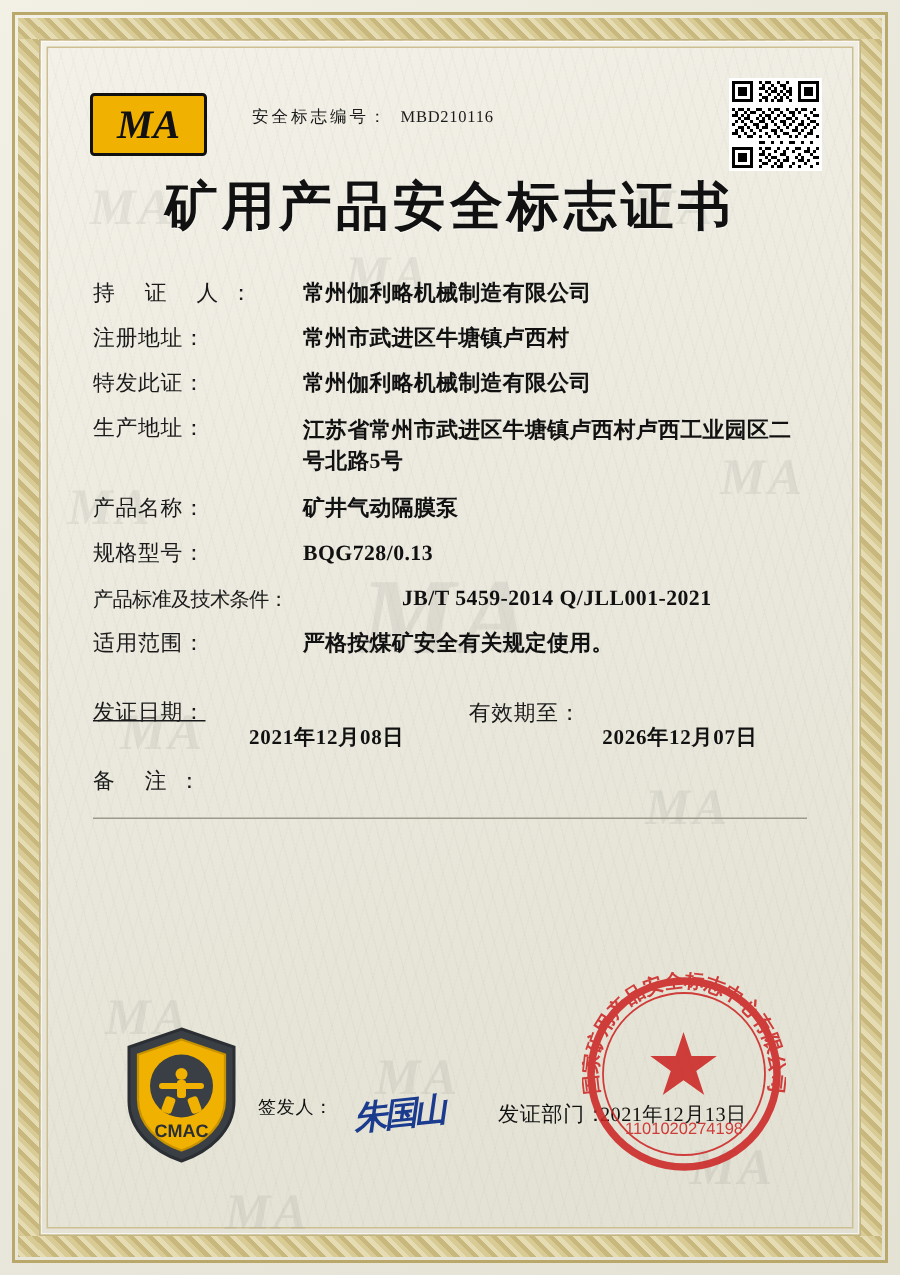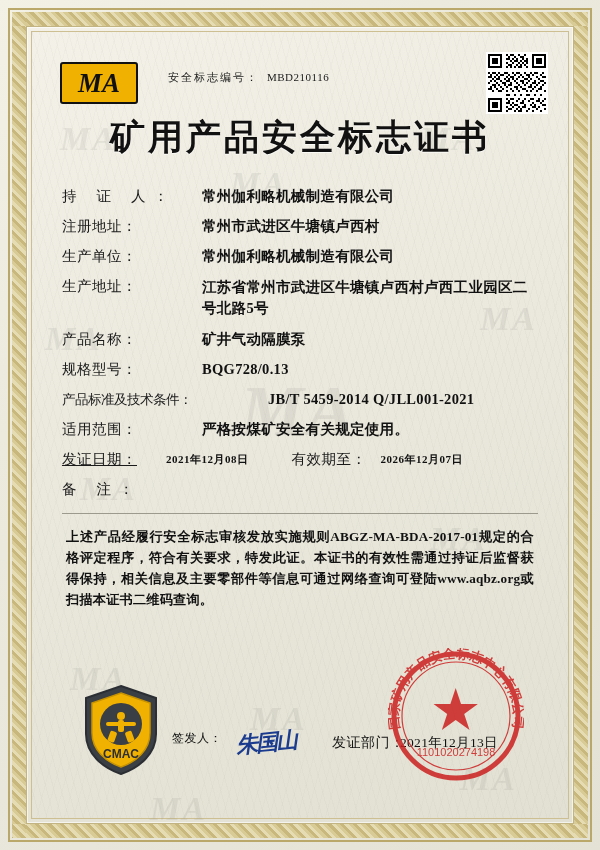--- a/index.html
+++ b/index.html
@@ -185,25 +185,26 @@
   .field-value.two-line { line-height: 21px; }
 
   
   .dates-row {
     display: flex;
     align-items: center;
     margin-bottom: 11px;
   }
   .dates-row .field-label { width: 104px; flex: 0 0 104px; text-decoration: underline; }
   .date-val {
-    font-size: 11px;
+    font-size: 14px;
     font-weight: bold;
     font-family: "Liberation Serif", serif;
     color: #111;
     letter-spacing: 0.5px;
+    margin-top: 33px;
   }
   .valid-label {
     font-size: 14.5px;
     color: #1a1a1a;
     margin-left: 43px;
     letter-spacing: 0.5px;
   }
   .date-val2 { margin-left: 14px; }
 
   
@@ -505,21 +506,21 @@
         <div class="field-label label-sp3">持 证 人：</div>
         <div class="field-value">常州伽利略机械制造有限公司</div>
       </div>
 
       <div class="field-row">
         <div class="field-label label-sp1">注册地址：</div>
         <div class="field-value">常州市武进区牛塘镇卢西村</div>
       </div>
 
       <div class="field-row">
-        <div class="field-label label-sp1">生产单位：</div>
+        <div class="field-label label-sp1">特发此证：</div>
         <div class="field-value">常州伽利略机械制造有限公司</div>
       </div>
 
       <div class="field-row">
         <div class="field-label label-sp1">生产地址：</div>
         <div class="field-value two-line">江苏省常州市武进区牛塘镇卢西村卢西工业园区二号北路5号</div>
       </div>
 
       <div class="field-row">
         <div class="field-label label-sp1">产品名称：</div>
@@ -550,21 +551,20 @@
 
       <div class="field-row">
         <div class="field-label label-sp3">备  注：</div>
         <div class="field-value"></div>
       </div>
 
     </div>
 
     <div class="sep"></div>
 
-    <div class="note">上述产品经履行安全标志审核发放实施规则ABGZ-MA-BDA-2017-01规定的合格评定程序，符合有关要求，特发此证。本证书的有效性需通过持证后监督获得保持，相关信息及主要零部件等信息可通过网络查询可登陆www.aqbz.org或扫描本证书二维码查询。</div>
 
     <div class="bottom">
 
       <div class="cmac-badge">
         <svg width="78" height="92" viewBox="0 0 78 92">
           <path d="M39 2 L74 14 L74 50 C74 70 57 84 39 90 C21 84 4 70 4 50 L4 14 Z" fill="#3a3f45" stroke="#2b2f34" stroke-width="2"></path>
           <path d="M39 9 L68 19 L68 49 C68 66 54 78 39 83 C24 78 10 66 10 49 L10 19 Z" fill="#f0b100" stroke="#c79200" stroke-width="1.5"></path>
           <circle cx="39" cy="40" r="21" fill="#3a3f45"></circle>
           <g fill="#f0b100">
             <circle cx="39" cy="32" r="4"></circle>

